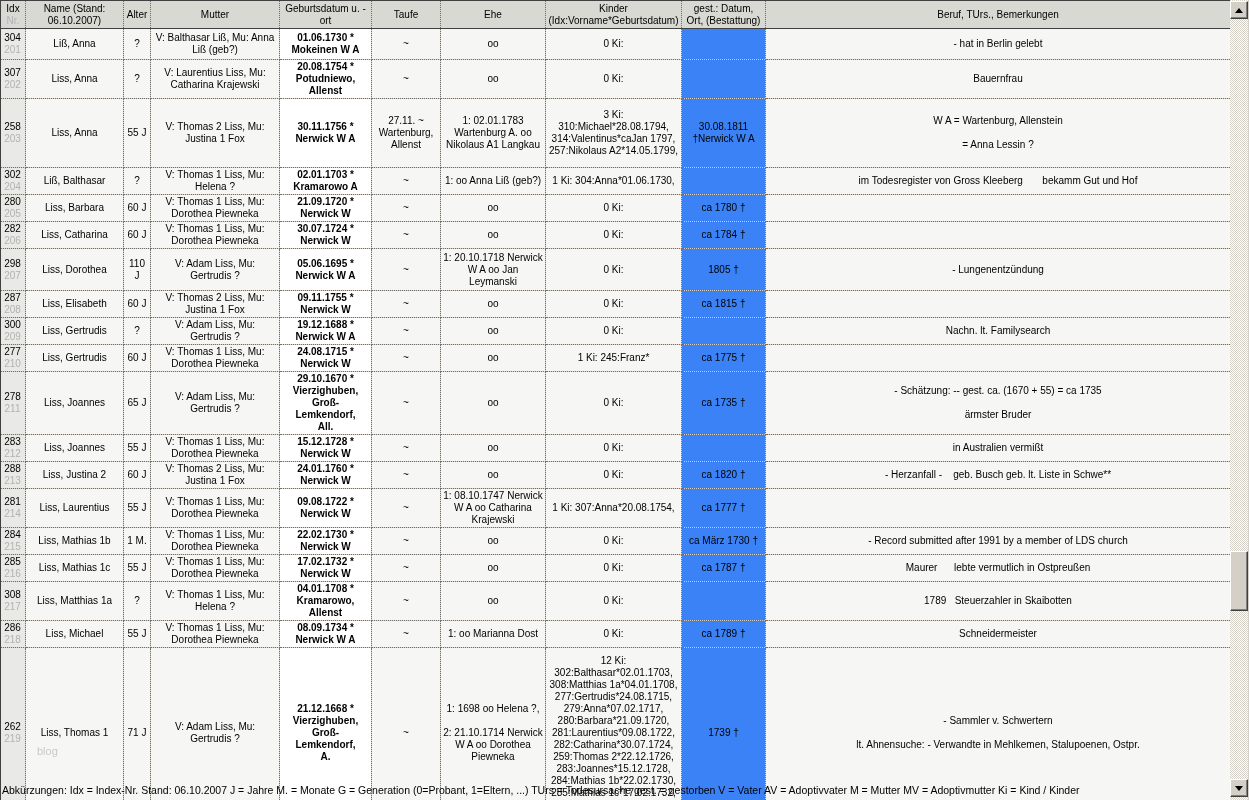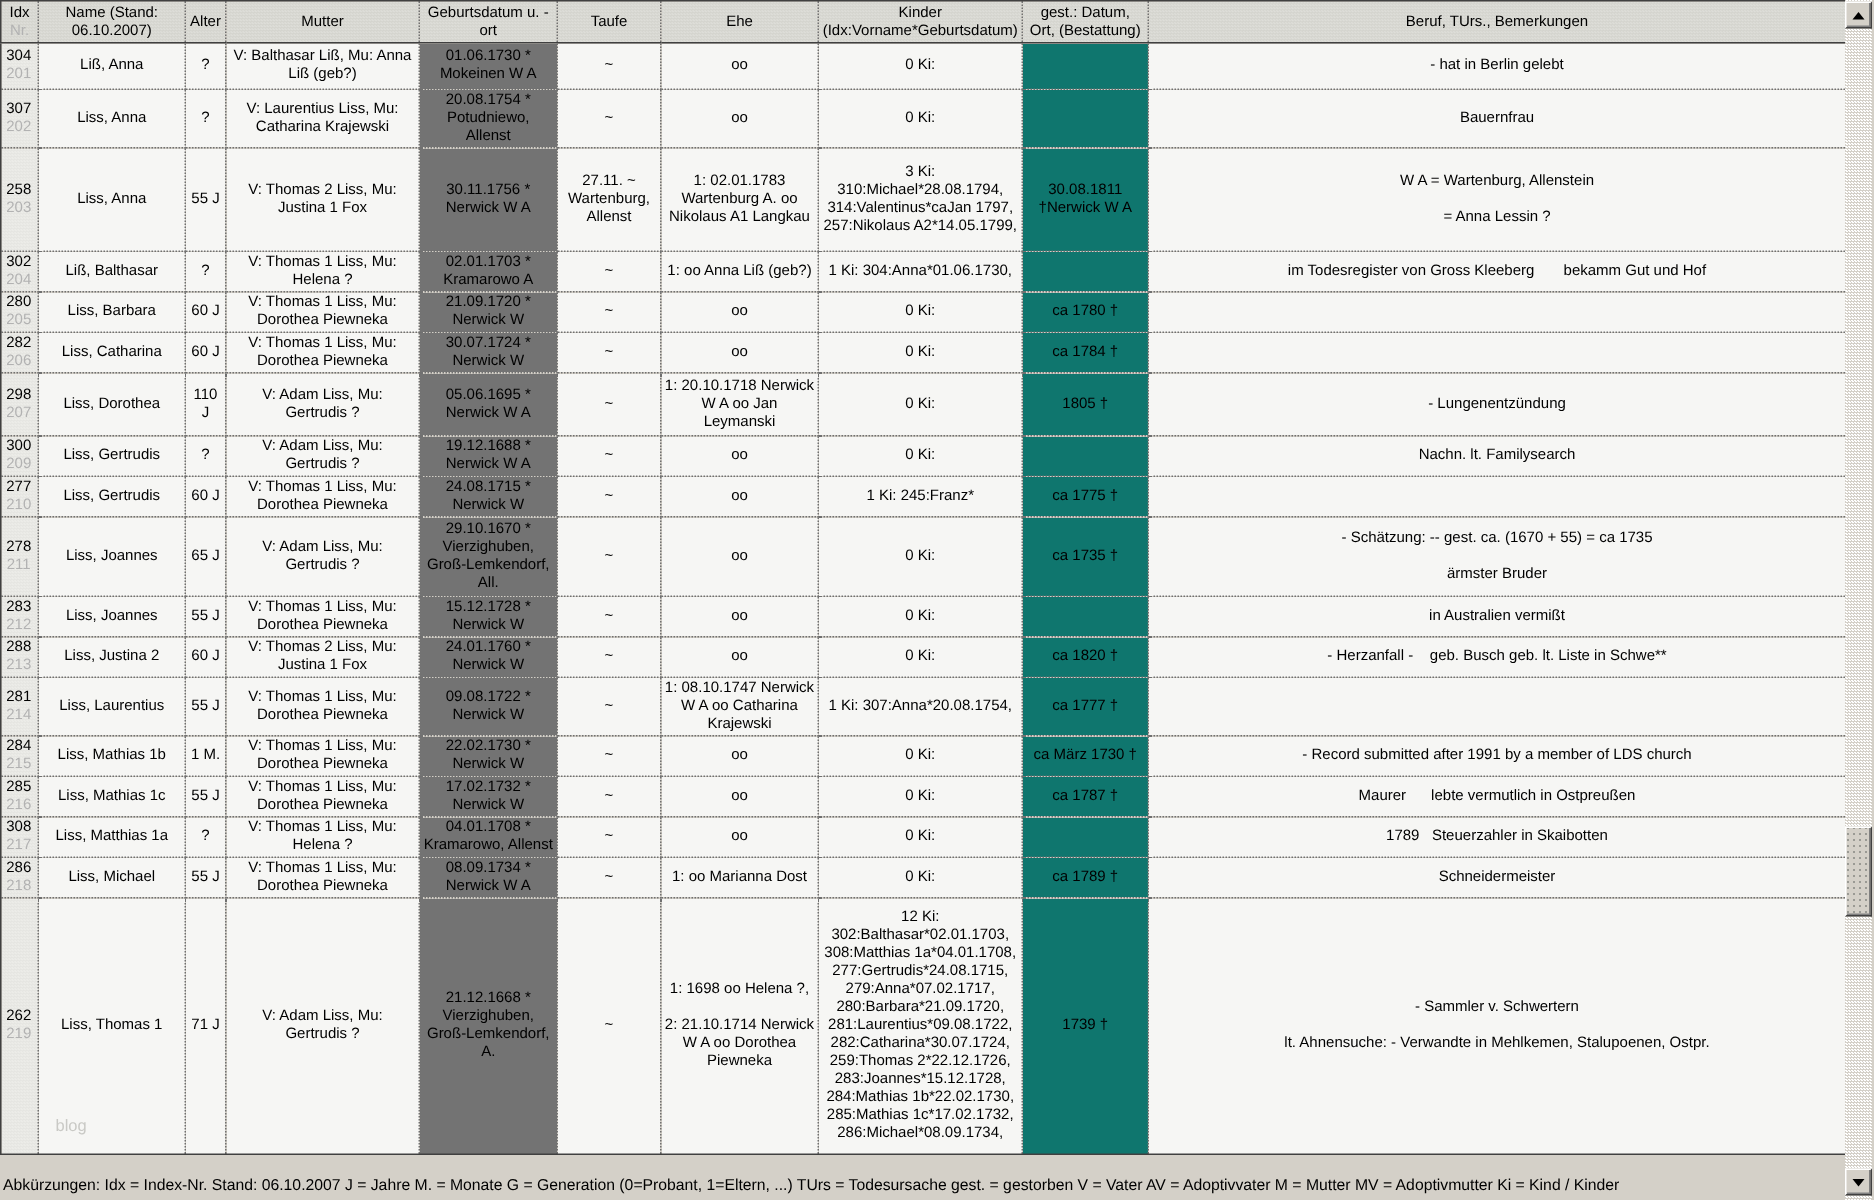--- a/index.html
+++ b/index.html
@@ -36,22 +36,22 @@
   }
   td.c-idx{
     text-align:center;padding-left:1px;
     background:#e9e9e5;
     background-image:conic-gradient(#eeeeea 25%,#e4e4e0 0 50%,#eeeeea 0 75%,#e4e4e0 0);
     background-size:2px 2px;
   }
   .idx-main{color:#000;}
   .idx-sub{color:#b2b2b2;}
   th.h-idx .idx-sub{color:#b2b2b2;}
-  td.c-geburt{background:#737373;}
-  td.c-gest{background:#0f766e;}
+  td.c-geburt{background:#ffffff;font-weight:bold;}
+  td.c-gest{background:#3b82f6;}
 
   
   #vscroll{
     position:absolute;right:1px;top:0;width:18px;height:800px;
     background-image:conic-gradient(#ffffff 25%,#d4d0c8 0 50%,#ffffff 0 75%,#d4d0c8 0);
     background-size:2px 2px;
   }
   .sb-btn{
     position:absolute;left:0;width:18px;height:18px;
     background:#d4d0c8;
@@ -212,20 +212,33 @@
             <td class="c-alter">110 J</td>
             <td class="c-eltern">V: Adam Liss, Mu: Gertrudis ?</td>
             <td class="c-geburt">05.06.1695 *
 Nerwick W A</td>
             <td class="c-taufe">~</td>
             <td class="c-ehe">1: 20.10.1718 Nerwick W A oo Jan Leymanski</td>
             <td class="c-kinder">0 Ki:</td>
             <td class="c-gest">1805 †</td>
             <td class="c-beruf">- Lungenentzündung</td>
           </tr>
+          <tr style="height: 22px;">
+            <td class="c-idx"><div class="idx-main">287</div><div class="idx-sub">208</div></td>
+            <td class="c-name">Liss, Elisabeth</td>
+            <td class="c-alter">60 J</td>
+            <td class="c-eltern">V: Thomas 2 Liss, Mu: Justina 1 Fox</td>
+            <td class="c-geburt">09.11.1755 *
+Nerwick W</td>
+            <td class="c-taufe">~</td>
+            <td class="c-ehe">oo</td>
+            <td class="c-kinder">0 Ki:</td>
+            <td class="c-gest">ca 1815 †</td>
+            <td class="c-beruf"></td>
+          </tr>
           <tr style="height: 26px;">
             <td class="c-idx"><div class="idx-main">300</div><div class="idx-sub">209</div></td>
             <td class="c-name">Liss, Gertrudis</td>
             <td class="c-alter">?</td>
             <td class="c-eltern">V: Adam Liss, Mu: Gertrudis ?</td>
             <td class="c-geburt">19.12.1688 *
 Nerwick W A</td>
             <td class="c-taufe">~</td>
             <td class="c-ehe">oo</td>
             <td class="c-kinder">0 Ki:</td>

